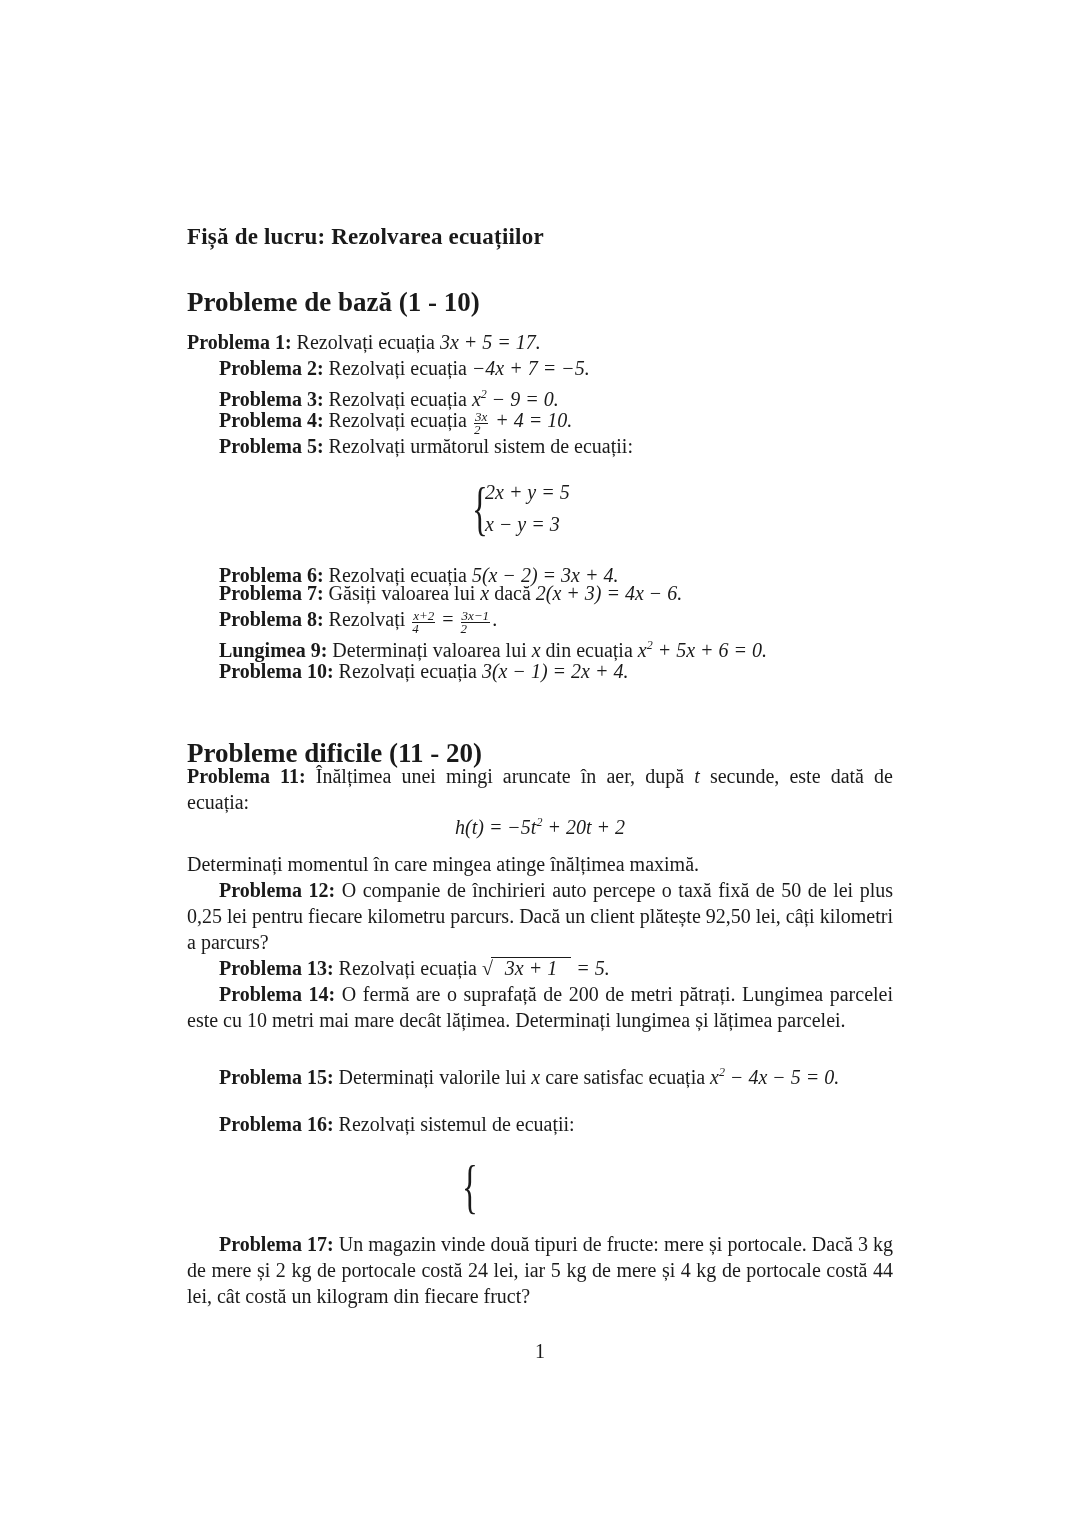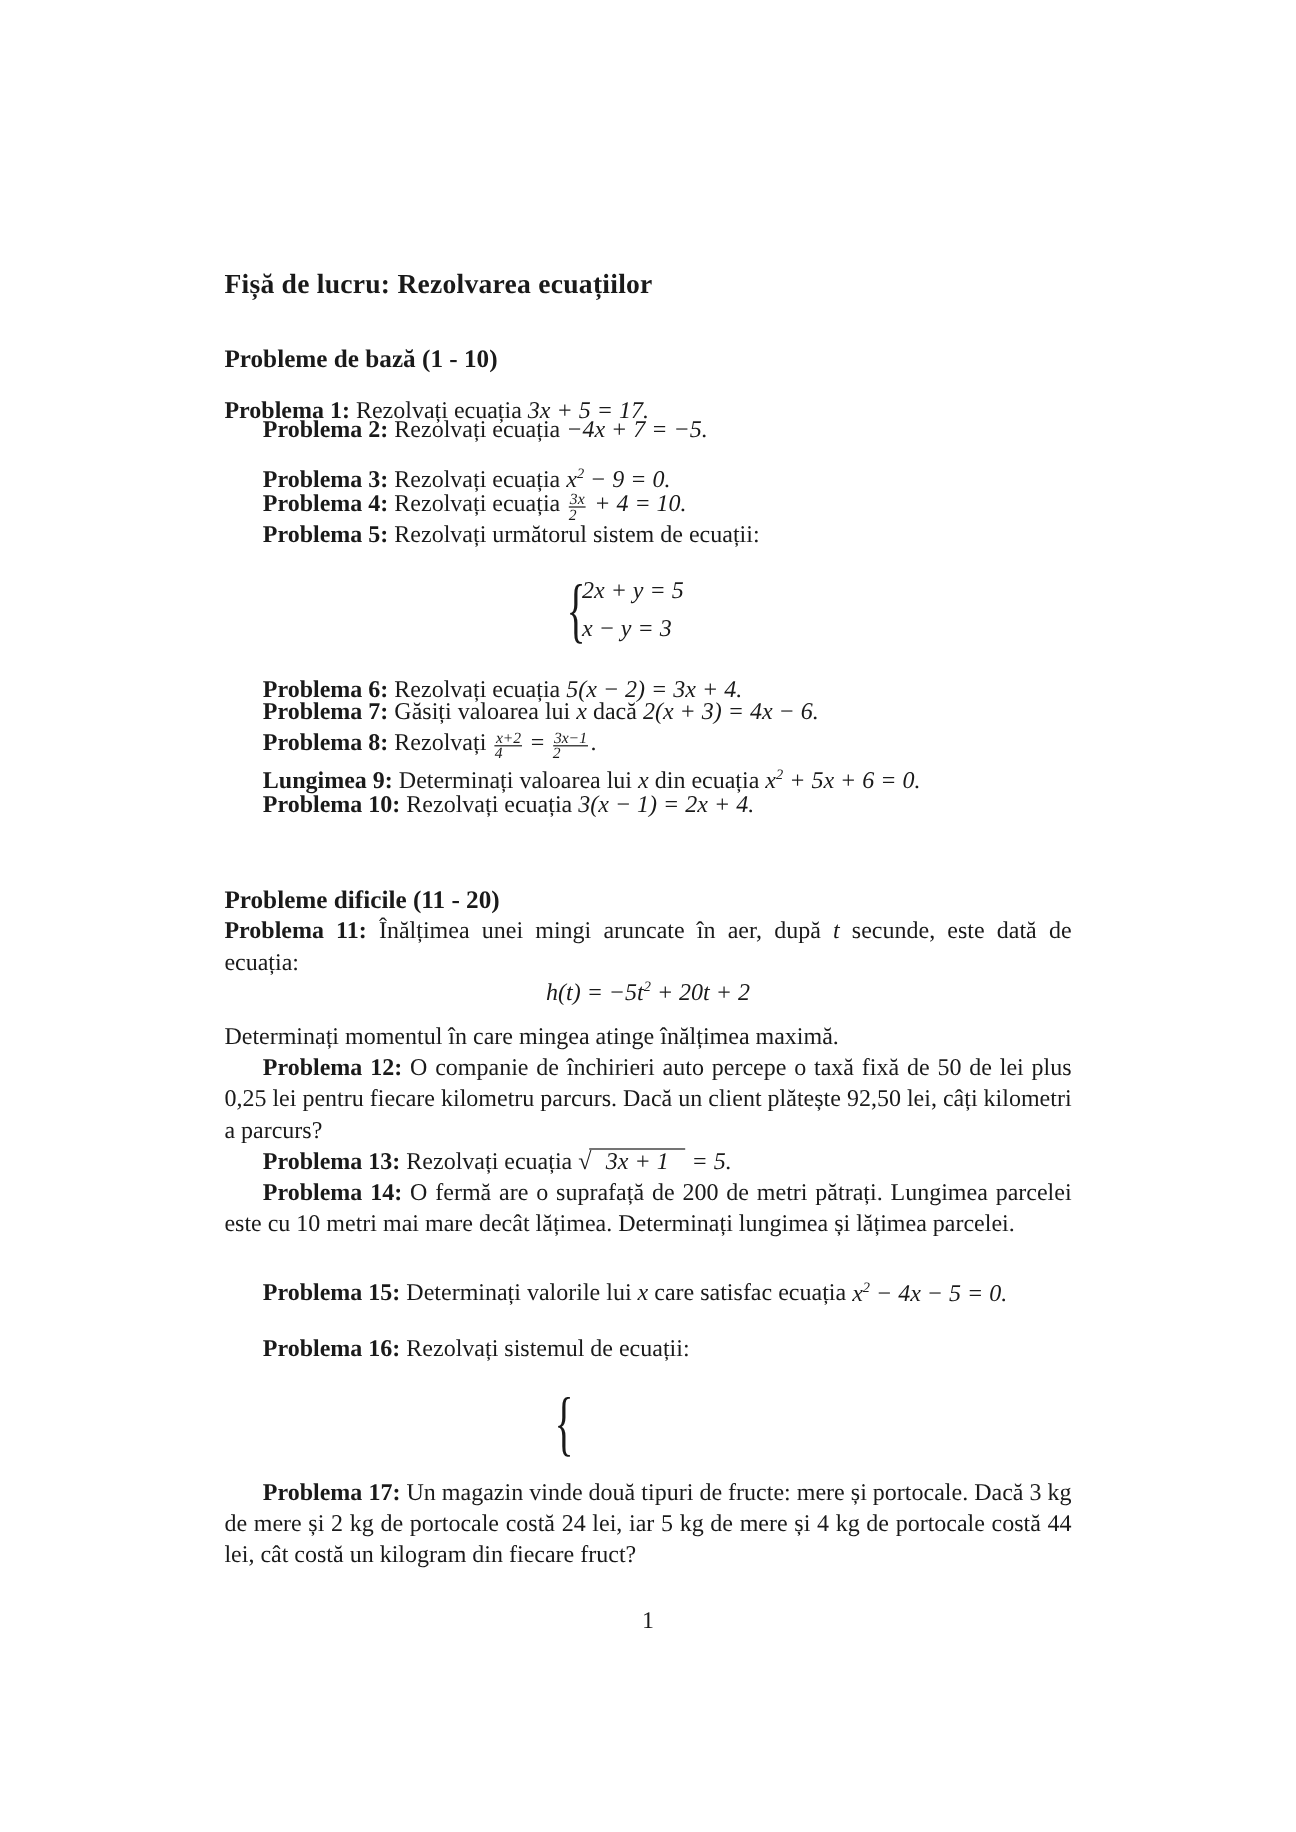--- a/index.html
+++ b/index.html
@@ -1,20 +1,20 @@
 <!DOCTYPE html>
 <html><head>
 <meta charset="utf-8">
 <style>
   html, body { margin: 0; padding: 0; background: #ffffff; }
   body { width: 1080px; height: 1527px; position: relative; overflow: hidden;
          font-family: "Liberation Serif", "DejaVu Serif", serif; color: #1a1a1a; }
   .page { position: absolute; left: 187px; top: 0; width: 706px; }
   .title { position: absolute; top: 224px; left: 0; font-size: 23px; font-weight: bold; white-space: nowrap; letter-spacing: 0.2px; }
-  .section { position: absolute; left: 0; font-size: 21px; font-weight: bold; white-space: nowrap; }
+  .section { position: absolute; left: 0; font-size: 27px; font-weight: bold; white-space: nowrap; }
   .line { position: absolute; left: 0; width: 706px; font-size: 20px; line-height: 26px; white-space: nowrap; }
   .indent { padding-left: 32px; }
   .lbl { font-weight: bold; }
   .m { font-style: italic; }
   .frac { display: inline-block; vertical-align: -0.55em; font-size: 13px; line-height: 12px; margin: 0 2px; }
   .frac .num { display: block; border-bottom: 1px solid #1a1a1a; padding: 0 1px; }
   .frac .den { display: block; }
   .sys { position: absolute; font-size: 20px; line-height: 32px; }
   .brace { position: absolute; left: 0; top: -4px; font-size: 60px; line-height: 72px; font-weight: 100; transform: scaleX(0.55); transform-origin: left; }
   .sys .rows { margin-left: 13px; }
@@ -31,21 +31,21 @@
   <div class="title">Fișă de lucru: Rezolvarea ecuațiilor</div>
 
   <div class="section" style="top:287px;">Probleme de bază (1 - 10)</div>
 
   <div class="line" style="top:329px;">
     <span class="lbl">Problema 1:</span>
     <span>Rezolvați ecuația</span>
     <span class="m">3x + 5 = 17.</span>
   </div>
 
-  <div class="line indent" style="top:345px;">
+  <div class="line indent" style="top:355px;">
     <span class="lbl">Problema 2:</span>
     <span>Rezolvați ecuația</span>
     <span class="m">−4x + 7 = −5.</span>
   </div>
 
   <div class="line indent" style="top:381px;">
     <span class="lbl">Problema 3:</span>
     <span>Rezolvați ecuația</span>
     <span class="m"><span>x</span><sup style="font-size:12px;">2</sup><span> − 9 = 0.</span></span>
   </div>

